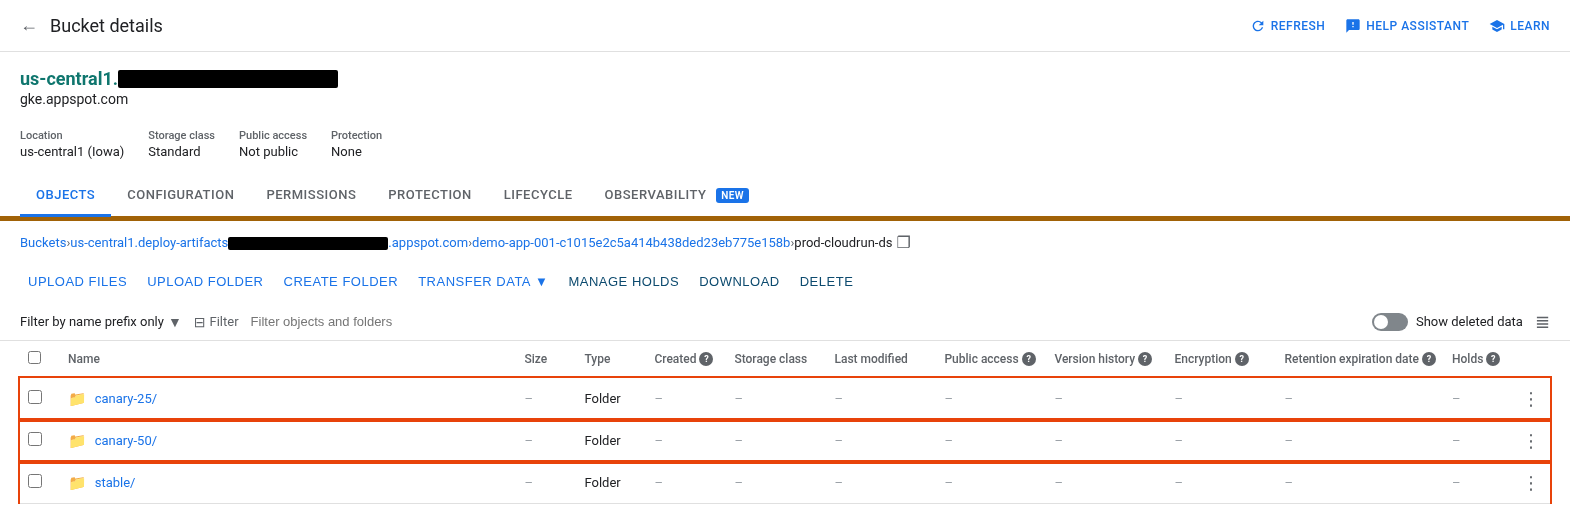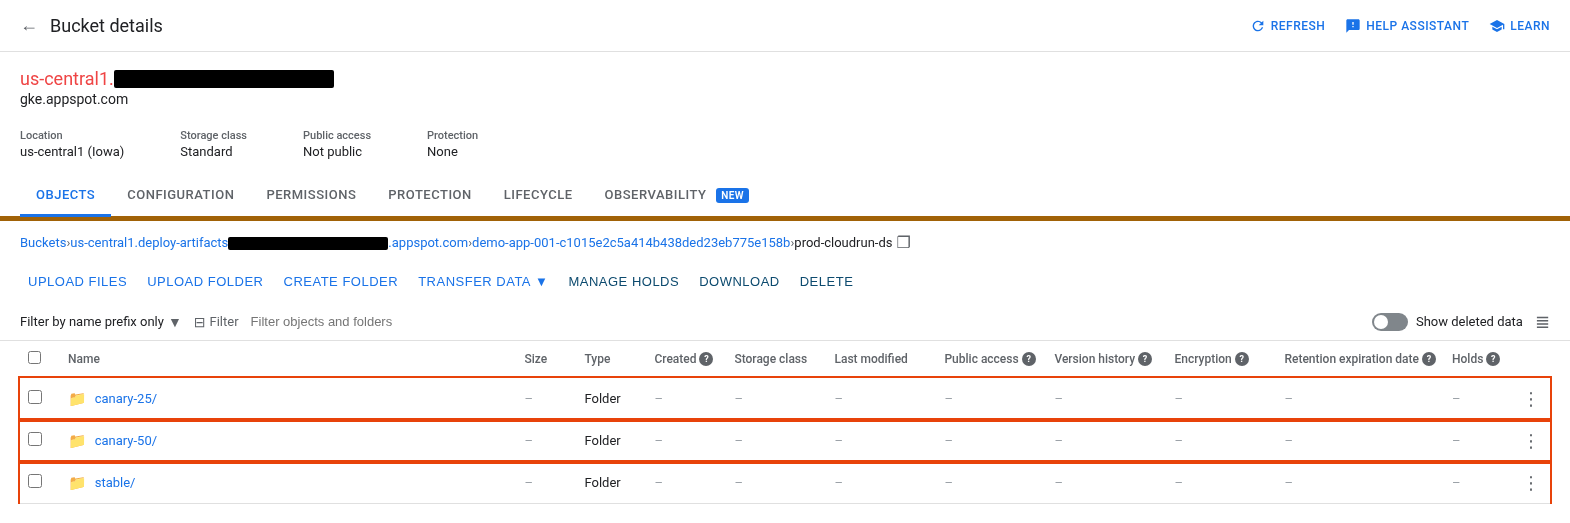--- a/index.html
+++ b/index.html
@@ -13,24 +13,24 @@
     }
     .top-bar-left { display: flex; align-items: center; gap: 12px; }
     .back-btn { color: #5f6368; cursor: pointer; font-size: 18px; background: none; border: none; }
     .page-title { font-size: 18px; font-weight: 400; color: #202124; }
     .top-bar-right { display: flex; align-items: center; gap: 20px; }
     .top-action { display: flex; align-items: center; gap: 5px; color: #1a73e8; font-size: 12px; font-weight: 500; cursor: pointer; text-transform: uppercase; letter-spacing: 0.5px; }
     .top-action svg { width: 16px; height: 16px; }
 
     
     .bucket-info { padding: 16px 20px 8px 20px; }
-    .bucket-name { font-size: 18px; font-weight: 400; color: #ef4444; margin-bottom: 2px; display: flex; align-items: center; }
+    .bucket-name { font-size: 18px; font-weight: 700; color: #0f766e; margin-bottom: 2px; display: flex; align-items: center; }
     .bucket-name-redacted { display: inline-block; background: #000; width: 220px; height: 18px; vertical-align: middle; border-radius: 2px; }
     .bucket-subdomain { font-size: 14px; color: #202124; margin-bottom: 12px; }
-    .bucket-meta { display: flex; gap: 56px; margin-top: 22px; }
+    .bucket-meta { display: flex; gap: 24px; margin-top: 22px; }
     .meta-item { display: flex; flex-direction: column; gap: 2px; }
     .meta-label { font-size: 11px; color: #5f6368; font-weight: 500; }
     .meta-value { font-size: 13px; color: #202124; }
 
     
     .tabs { display: flex; border-bottom: 5px solid #a16207; padding: 0 20px; margin-top: 8px; }
     .tab { padding: 12px 16px; font-size: 13px; font-weight: 500; color: #5f6368; cursor: pointer; text-transform: uppercase; letter-spacing: 0.5px; border-bottom: 3px solid transparent; margin-bottom: -1px; }
     .tab.active { color: #1a73e8; border-bottom: 3px solid #1a73e8; }
     .tab-badge { background: #1a73e8; color: #fff; font-size: 10px; padding: 2px 5px; border-radius: 3px; margin-left: 6px; font-weight: 600; }
 

